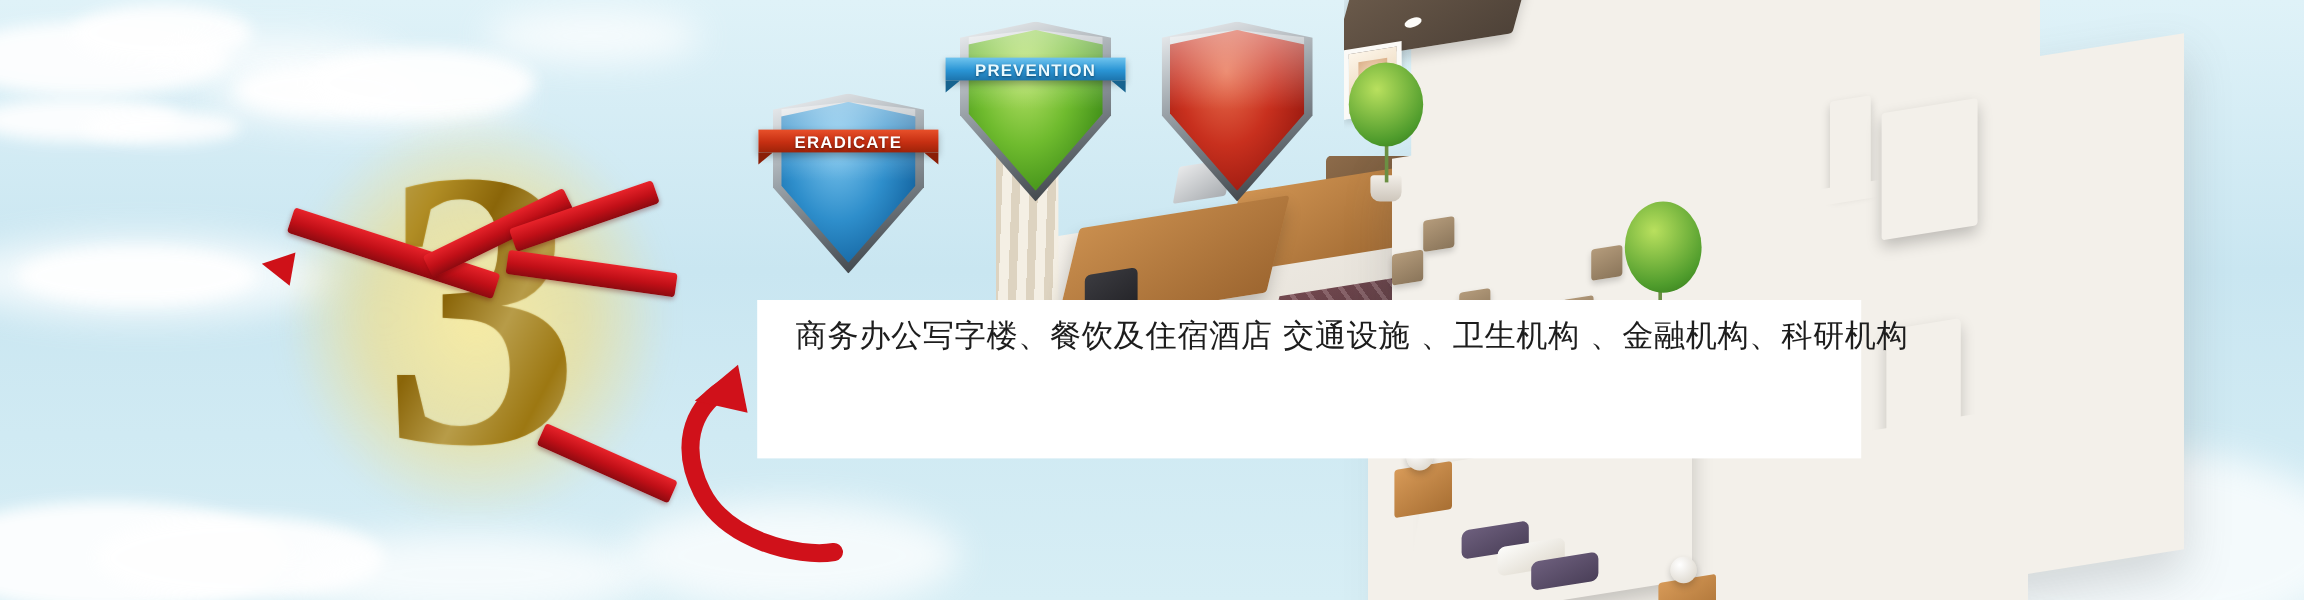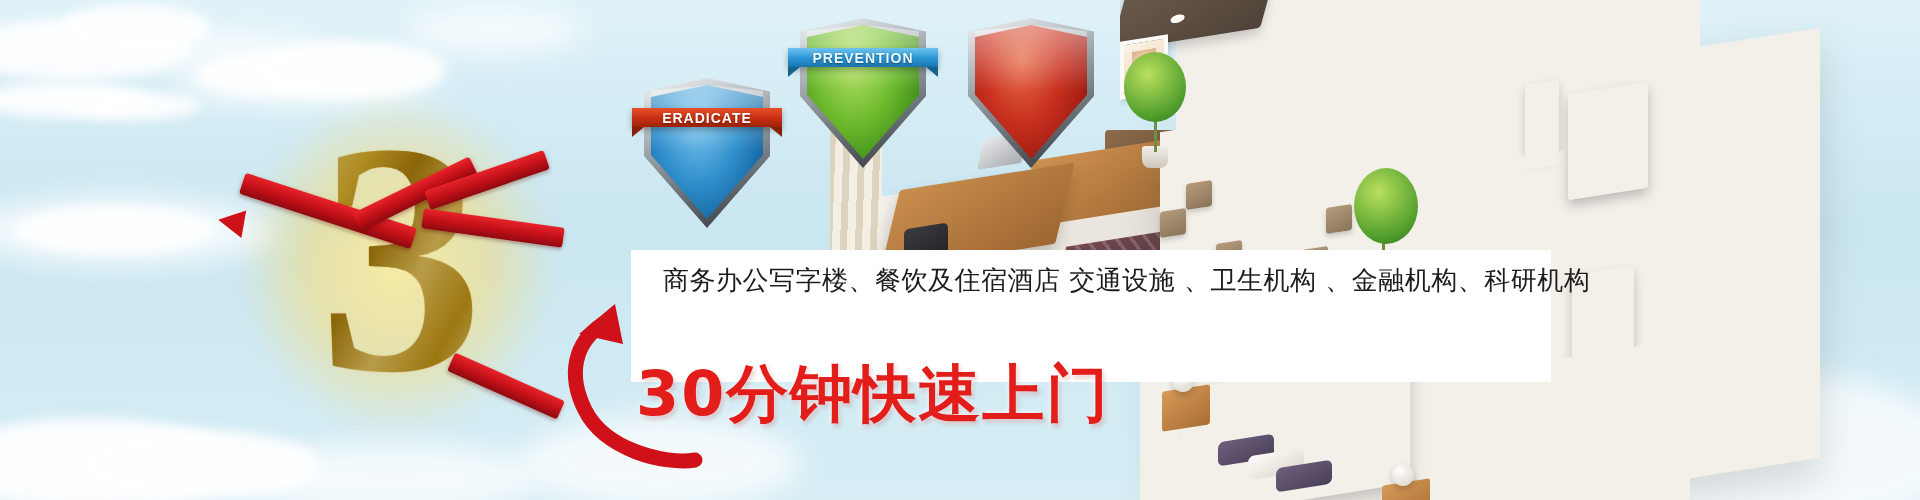--- a/index.html
+++ b/index.html
@@ -568,15 +568,14 @@
   <div class="shield" id="shield-aftermarket">
     <div class="rim"></div>
     <div class="face"></div>
     <div class="gloss"></div>
   </div>
 
   <div id="text-panel">
     <div class="line">商务办公写字楼、餐饮及住宿酒店 交通设施 、卫生机构 、金融机构、科研机构</div>
   </div>
 
-  <div id="headline">30分钟快速上门</div>
 
 </div>
 
 </body></html>

